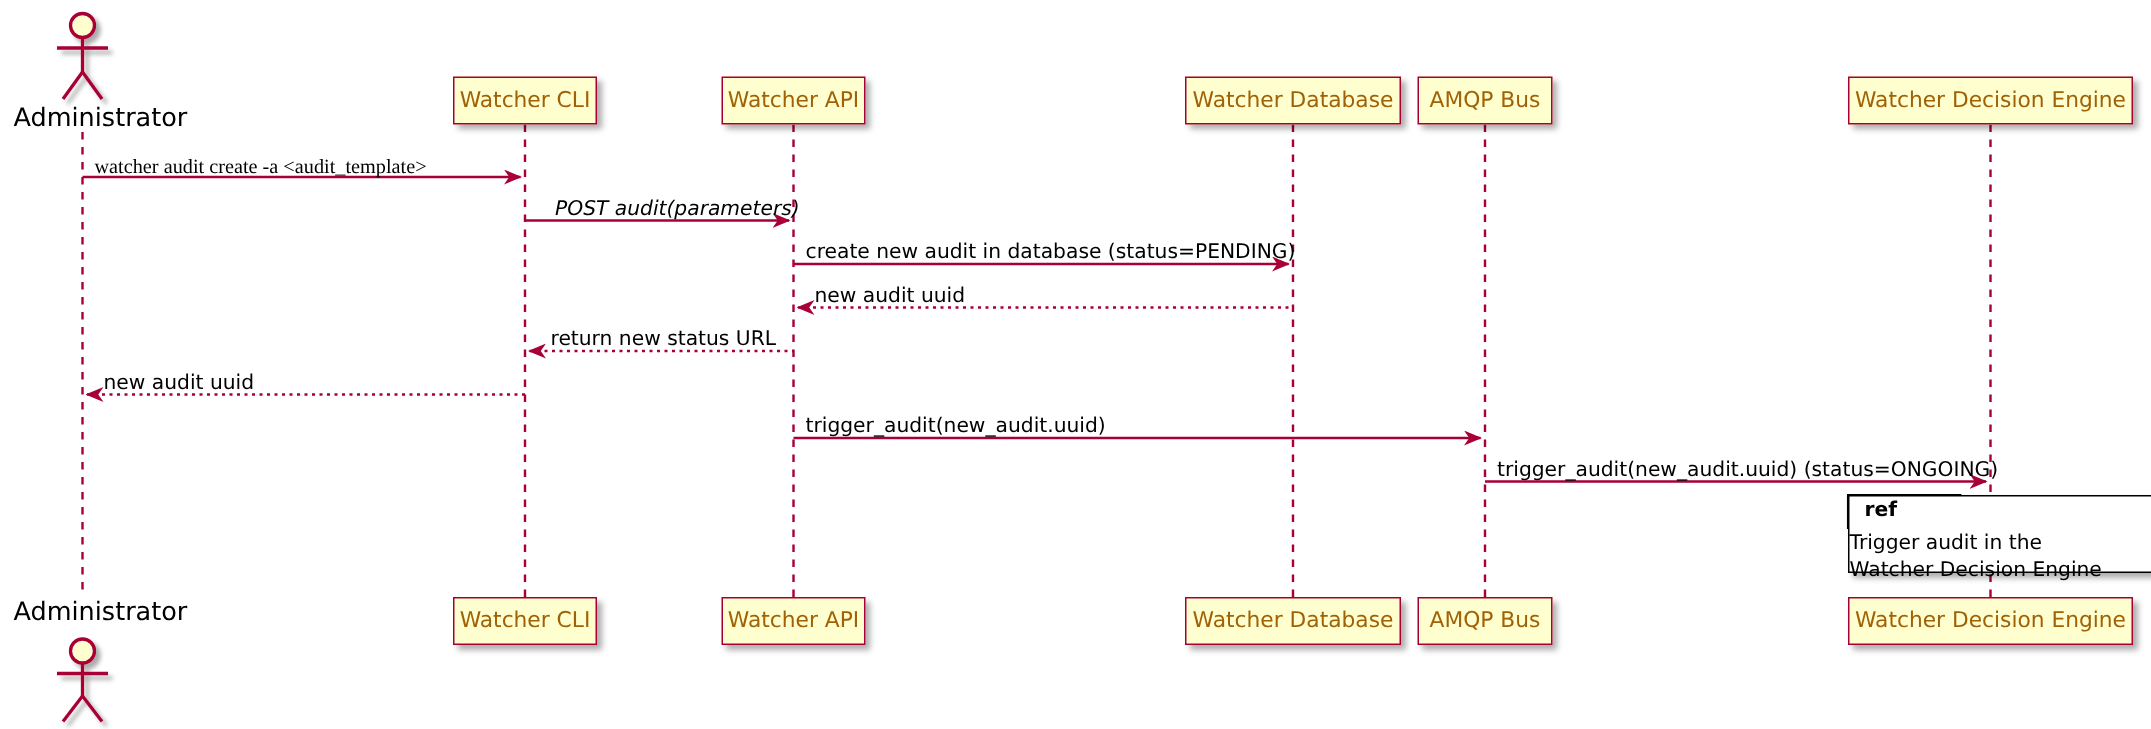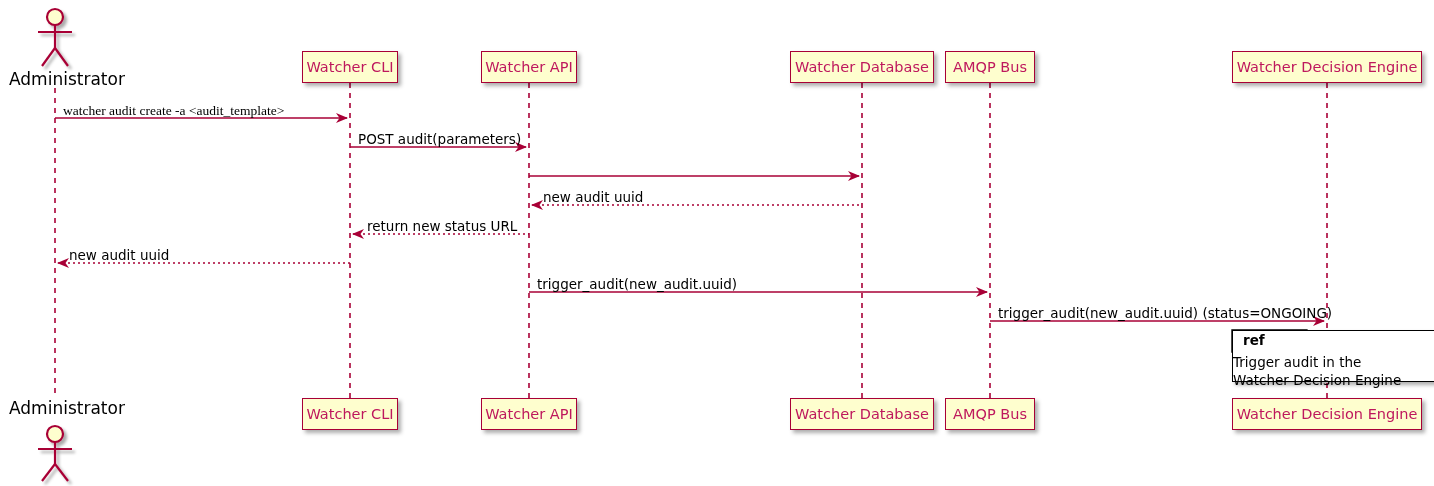--- a/index.html
+++ b/index.html
@@ -28,21 +28,21 @@
   .participant-box {
     position: absolute;
     box-sizing: border-box;
     background: #FEFECE;
     border: 1.5px solid #A80036;
     box-shadow: 3px 3px 4px rgba(0,0,0,0.32);
     display: flex;
     align-items: center;
     justify-content: center;
     font-size: 14.5px;
-    color: #be185d;
+    color: #a16207;
     white-space: nowrap;
     line-height: 1;
   }
   
   .actor-label {
     position: absolute;
     font-size: 17px;
     color: #000000;
     white-space: nowrap;
     line-height: 1;
@@ -180,22 +180,23 @@
   <div class="participant-box" style="left:1232px; top:398px; width:190px; height:32px;">
     <span>Watcher Decision Engine</span>
   </div>
 
   <div class="actor-label" style="left:9px; top:71px;">Administrator</div>
 
   <div class="actor-label" style="left:9px; top:400px;">Administrator</div>
 
   <div class="msg-label" style="left:63px; top:104px;font-family:Liberation Serif, serif;">watcher audit create -a &lt;audit_template&gt;</div>
 
-  <div class="msg-label" style="left:358px; top:133px;">POST audit(parameters)</div>
-
+  <div class="msg-label" style="left:370px; top:133px;font-style:italic;">POST audit(parameters)</div>
+
+  <div class="msg-label" style="left:537px; top:162px;">create new audit in database (status=PENDING)</div>
 
   <div class="msg-label" style="left:543px; top:191px;">new audit uuid</div>
 
   <div class="msg-label" style="left:367px; top:220px;">return new status URL</div>
 
   <div class="msg-label" style="left:69px; top:249px;">new audit uuid</div>
 
   <div class="msg-label" style="left:537px; top:278px;">trigger_audit(new_audit.uuid)</div>
 
   <div class="msg-label" style="left:998px; top:307px;">trigger_audit(new_audit.uuid) (status=ONGOING)</div>

